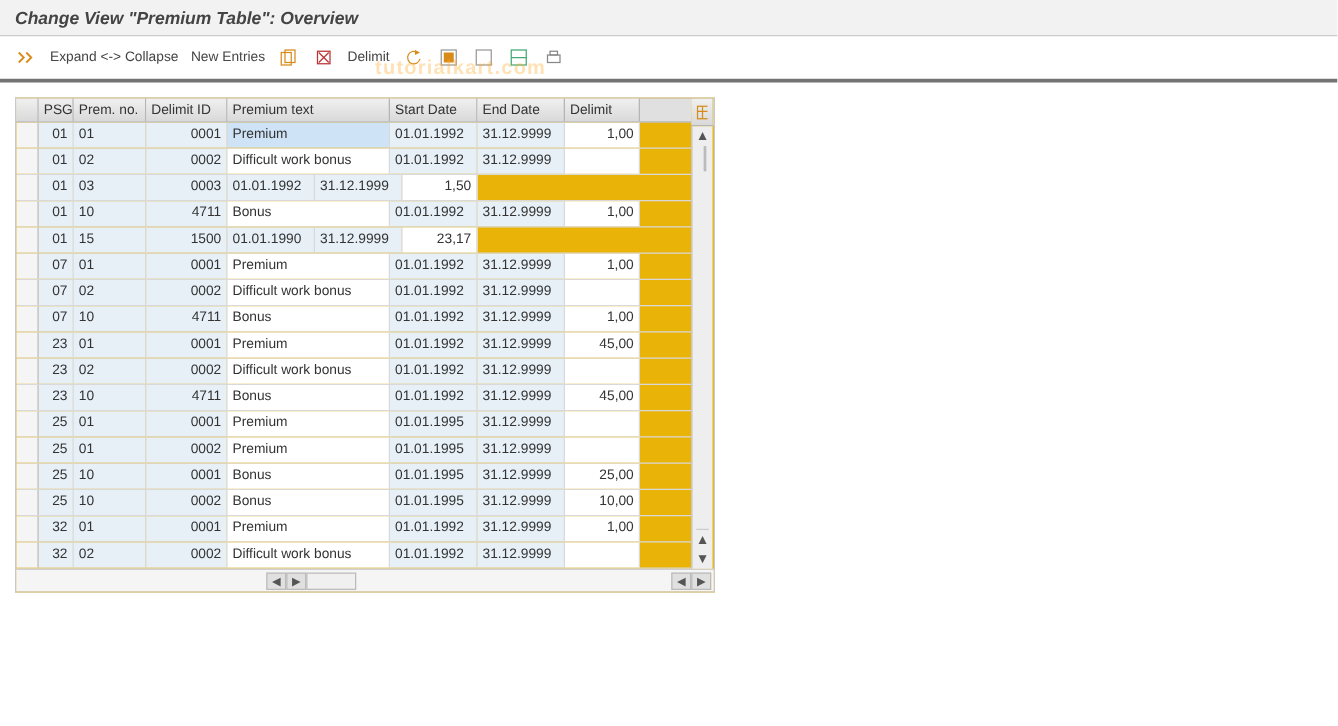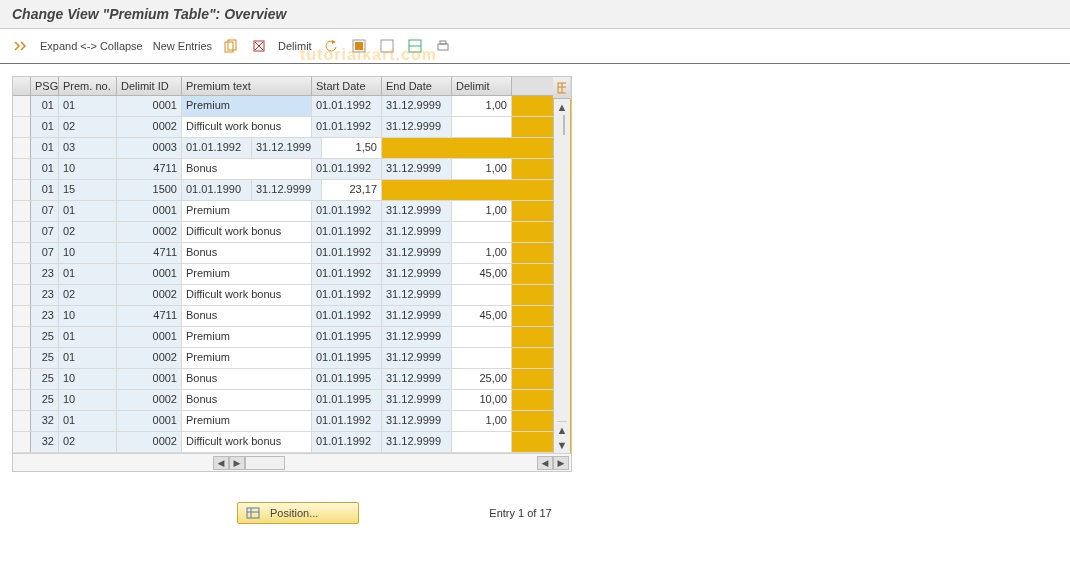--- a/index.html
+++ b/index.html
@@ -20,21 +20,21 @@
     font-style: italic;
     font-weight: bold;
     font-size: 14px;
     color: #444;
   }
   .toolbar {
     display: flex;
     align-items: center;
     gap: 10px;
     padding: 8px 12px;
-    border-bottom: 1px solid #737373;
+    border-bottom: 3px solid #737373;
   }
   .toolbar .text-btn {
     display: inline-flex;
     align-items: center;
     gap: 4px;
     color: #444;
     cursor: pointer;
   }
   .toolbar .icon-btn {
     width: 18px; height: 18px;
@@ -392,24 +392,13 @@
         <div class="sbtn">▶</div>
         <div class="strack"></div>
       </div>
       <div class="hscroll2">
         <div class="sbtn">◀</div>
         <div class="sbtn">▶</div>
       </div>
     </div>
   </div>
 
-  <div class="bottom-bar">
-    <div class="position-btn">
-      <svg width="14" height="14">
-          <rect x="1" y="2" width="12" height="10" fill="none" stroke="#5a7ab0"></rect>
-          <line x1="1" y1="6" x2="13" y2="6" stroke="#5a7ab0"></line>
-          <line x1="5" y1="2" x2="5" y2="12" stroke="#5a7ab0"></line>
-        </svg>
-      <span>Position...</span>
-    </div>
-    <span class="entry-text">Entry 1 of 17</span>
-  </div>
 </div>
 
 </body></html>

